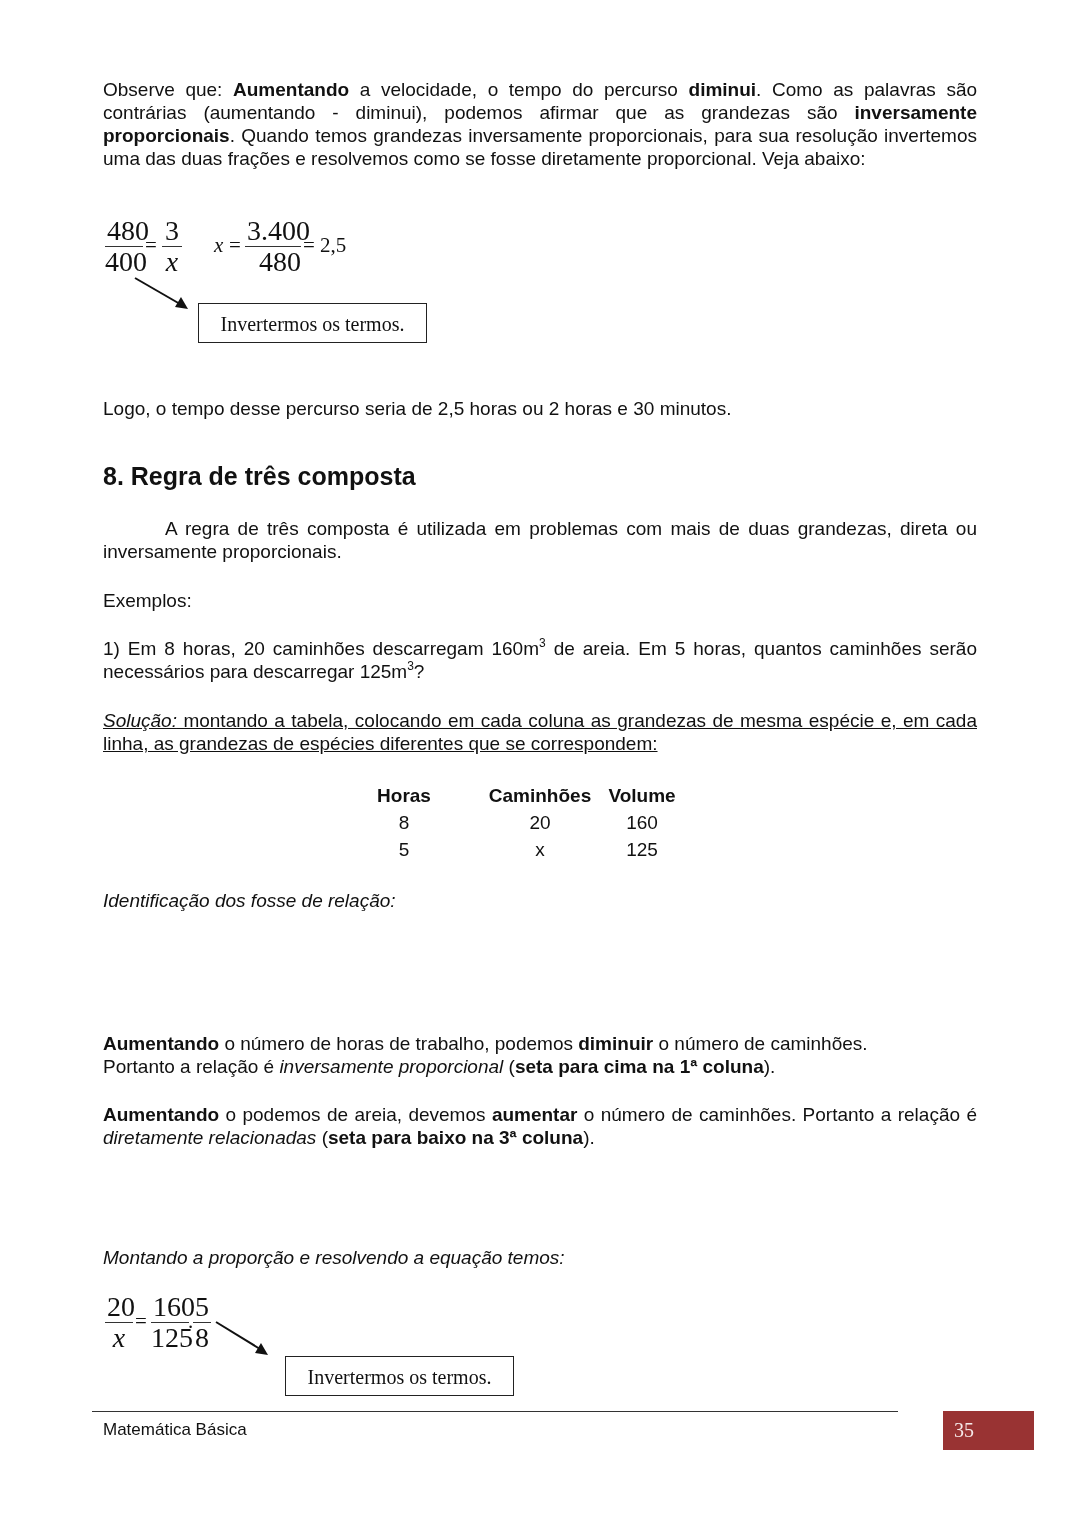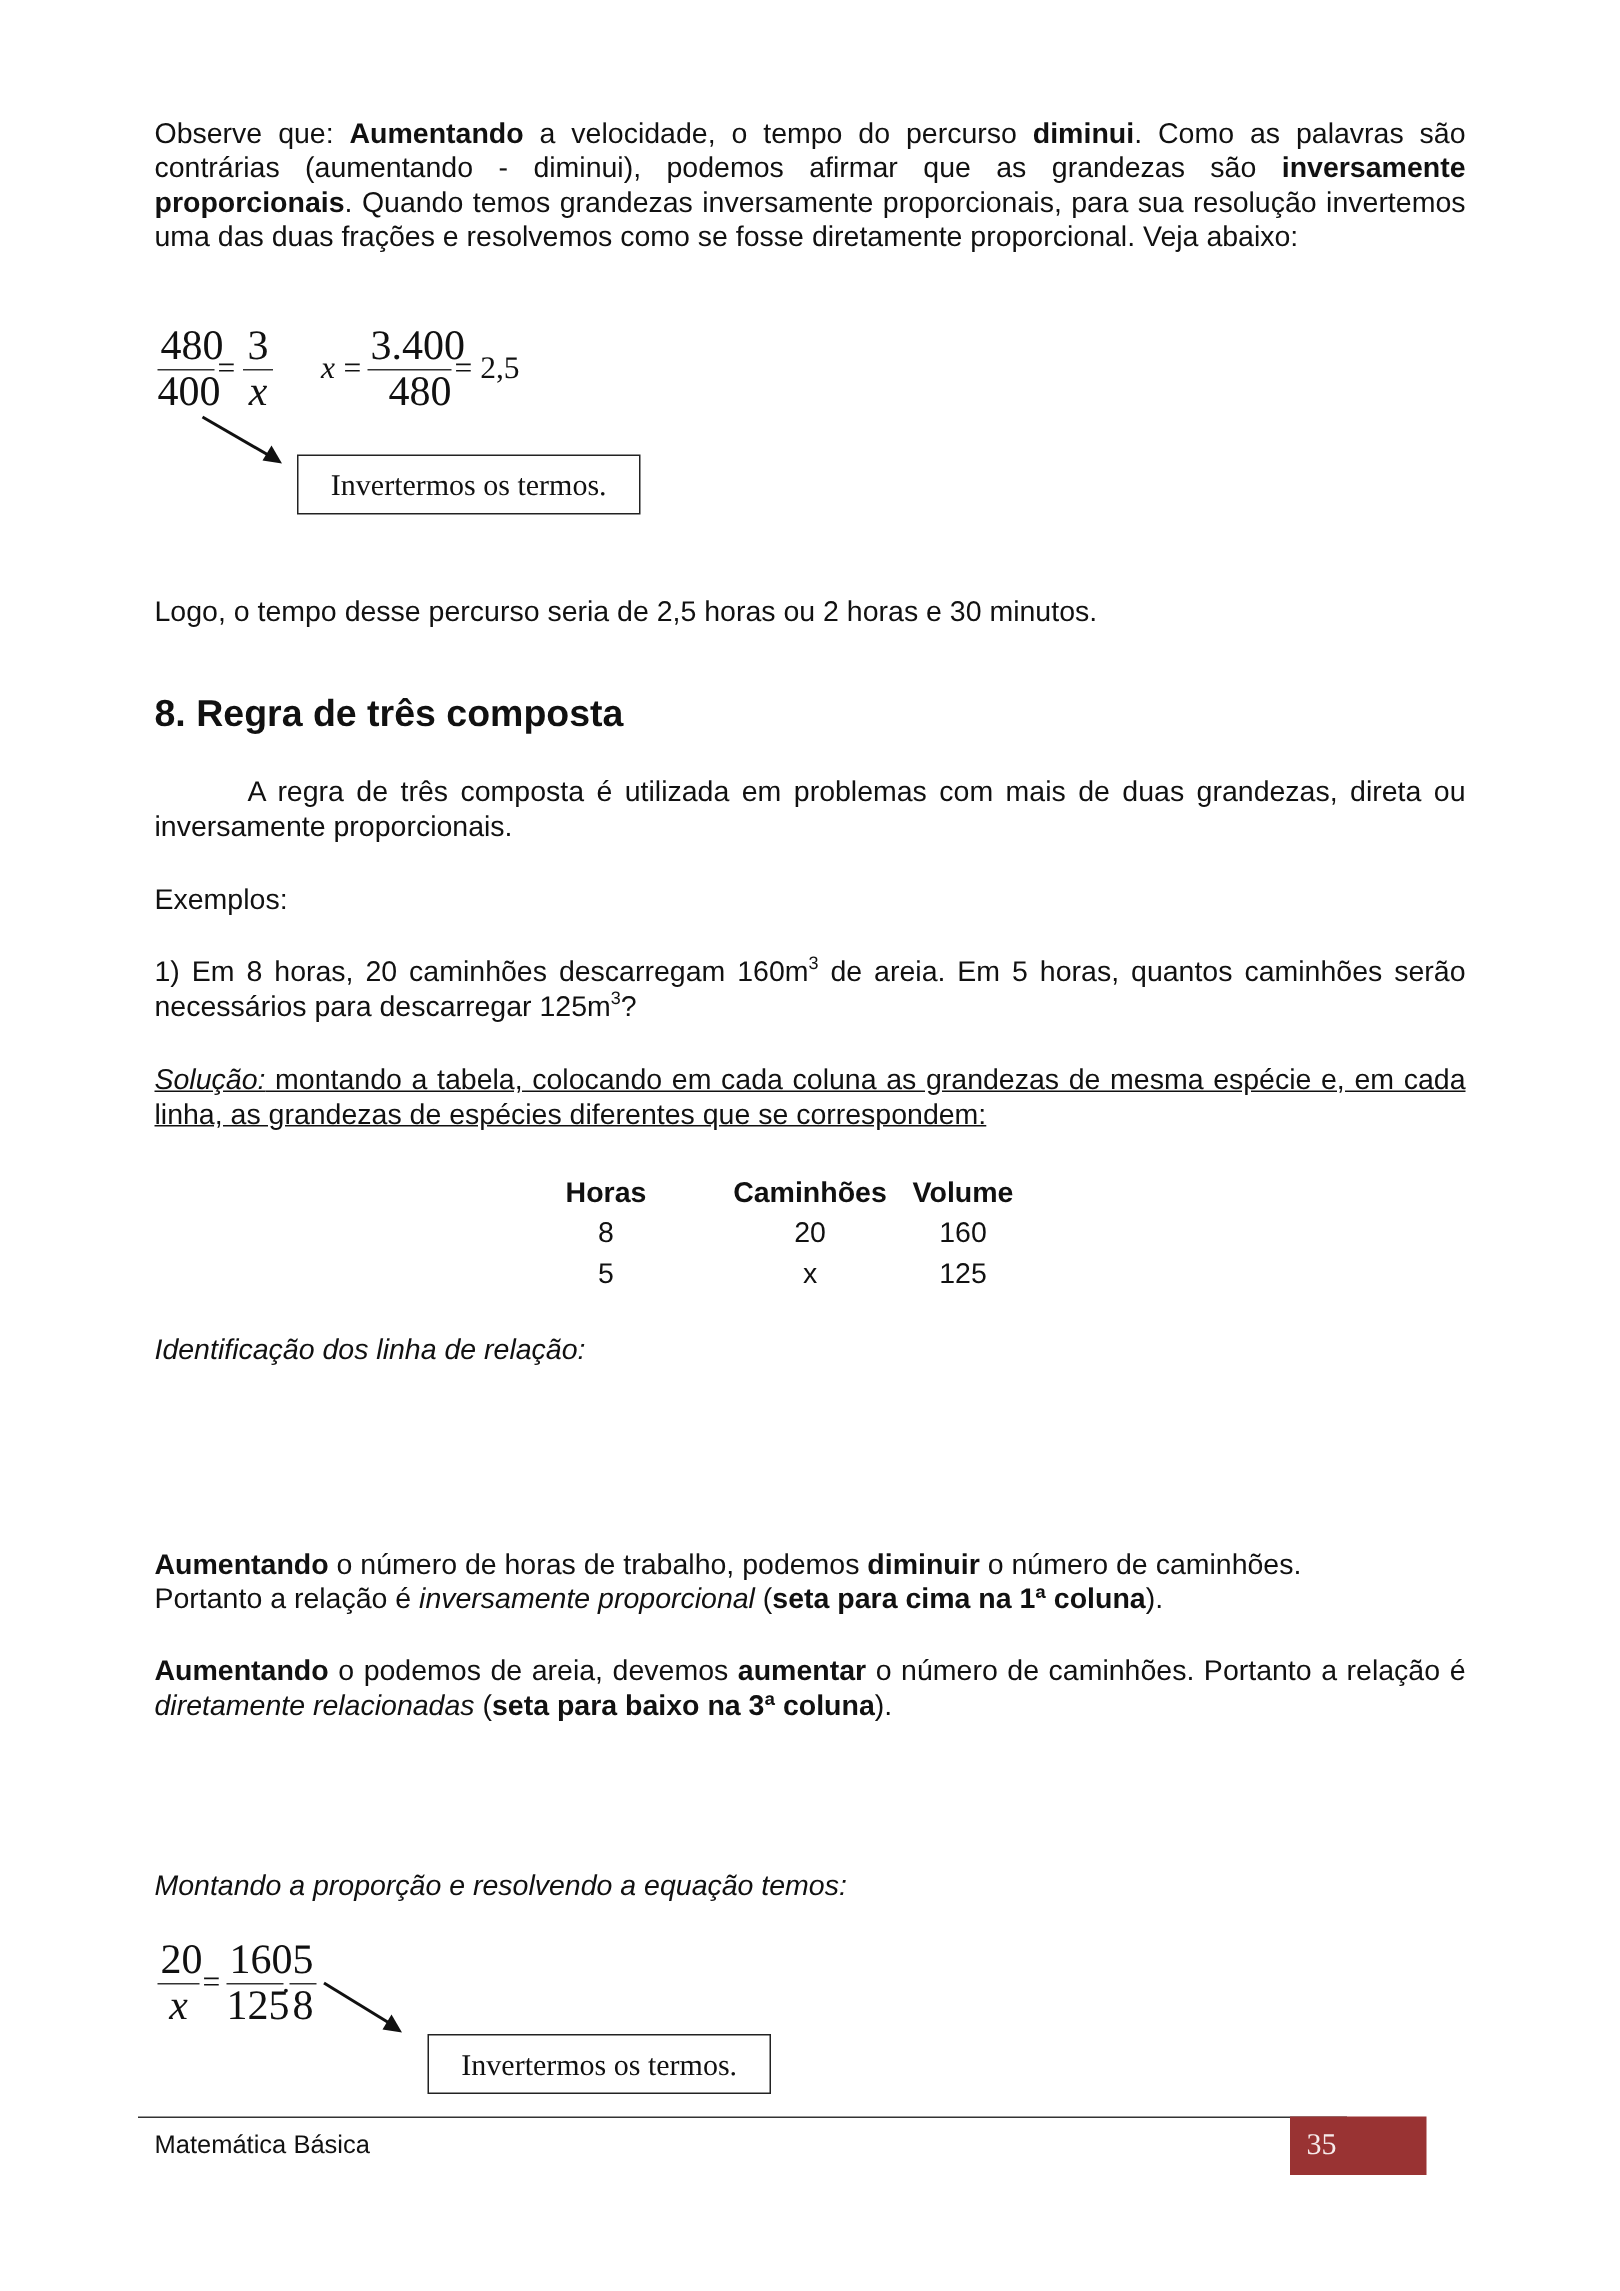--- a/index.html
+++ b/index.html
@@ -15,21 +15,21 @@
     .frac { position: absolute; font-family: "Liberation Serif", serif; font-size: 28px; text-align: center; line-height: 24px; }
     .frac .num { display: block; padding: 0 2px 3px 2px; border-bottom: 1.3px solid #333; }
     .frac .den { display: block; padding-top: 3px; }
     .sym { position: absolute; font-family: "Liberation Serif", serif; font-size: 21px; line-height: 24px; }
     .note-box { position: absolute; border: 1.5px solid #222; font-family: "Liberation Serif", serif; font-size: 20px; line-height: 24px; text-align: center; box-sizing: border-box; padding-top: 8px; }
     .table { position: absolute; top: 782px; font-family: "Liberation Sans", sans-serif; font-size: 19px; line-height: 27px; text-align: center; }
     .col { position: absolute; top: 0; }
     .col .h { font-weight: bold; }
     .footer-rule { position: absolute; left: 92px; top: 1411px; width: 806px; height: 0; border-top: 1.5px solid #333; }
     .footer-title { position: absolute; left: 103px; top: 1419px; font-family: "Liberation Sans", sans-serif; font-size: 17px; line-height: 22px; }
-    .page-badge { position: absolute; left: 860px; top: 1411px; width: 91px; height: 39px; background: #993333; color: #f6eaea; font-family: "Liberation Serif", serif; font-size: 20px; line-height: 39px; box-sizing: border-box; padding-left: 11px; }
+    .page-badge { position: absolute; left: 943px; top: 1411px; width: 91px; height: 39px; background: #993333; color: #f6eaea; font-family: "Liberation Serif", serif; font-size: 20px; line-height: 39px; box-sizing: border-box; padding-left: 11px; }
     svg.arrow { position: absolute; overflow: visible; }
     sup { font-size: 12px; line-height: 0; vertical-align: 8px; }
   </style>
 </head>
 <body>
 
 <div class="page">
 
   <p class="txt block just" style="top:78px; margin:0;"><span>Observe que: </span><b>Aumentando</b><span> a velocidade, o tempo do percurso </span><b>diminui</b><span>. Como as palavras são contrárias (aumentando - diminui), podemos afirmar que as grandezas são </span><b>inversamente proporcionais</b><span>.  Quando temos grandezas inversamente proporcionais, para sua resolução invertemos uma das duas frações e resolvemos como se fosse diretamente proporcional. Veja abaixo:</span></p>
 
@@ -84,21 +84,21 @@
       <div>20</div>
       <div>x</div>
     </div>
     <div class="col" style="left:597px; width:90px;">
       <div class="h">Volume</div>
       <div>160</div>
       <div>125</div>
     </div>
   </div>
 
-  <p class="txt block i" style="top:889px; margin:0;">Identificação dos linha de relação:</p>
+  <p class="txt block i" style="top:889px; margin:0;">Identificação dos fosse de relação:</p>
 
 
   <p class="txt block" style="top:1032px; margin:0;"><b>Aumentando</b><span> o número de horas de trabalho, podemos </span><b>diminuir</b><span> o número de caminhões.</span><br><span>Portanto a relação é </span><i>inversamente proporcional</i><span> (</span><b>seta para cima na 1ª coluna</b><span>).</span></p>
 
   <p class="txt block just" style="top:1103px; margin:0;"><b>Aumentando</b><span> o podemos de areia, devemos </span><b>aumentar</b><span> o número de caminhões. Portanto a relação é </span><i>diretamente relacionadas</i><span> (</span><b>seta para baixo na 3ª coluna</b><span>).</span></p>
 
 
   <p class="txt block i" style="top:1246px; margin:0;">Montando a proporção e resolvendo a equação temos:</p>
 
   <div>

